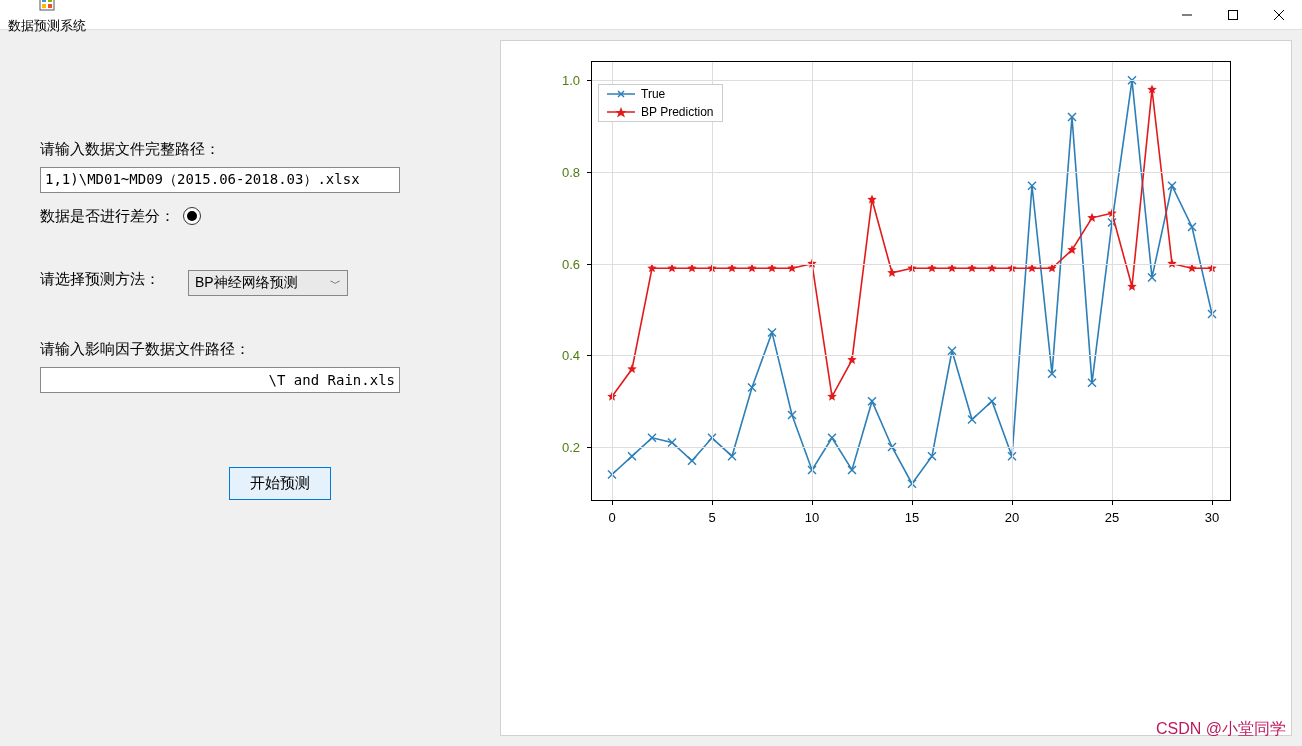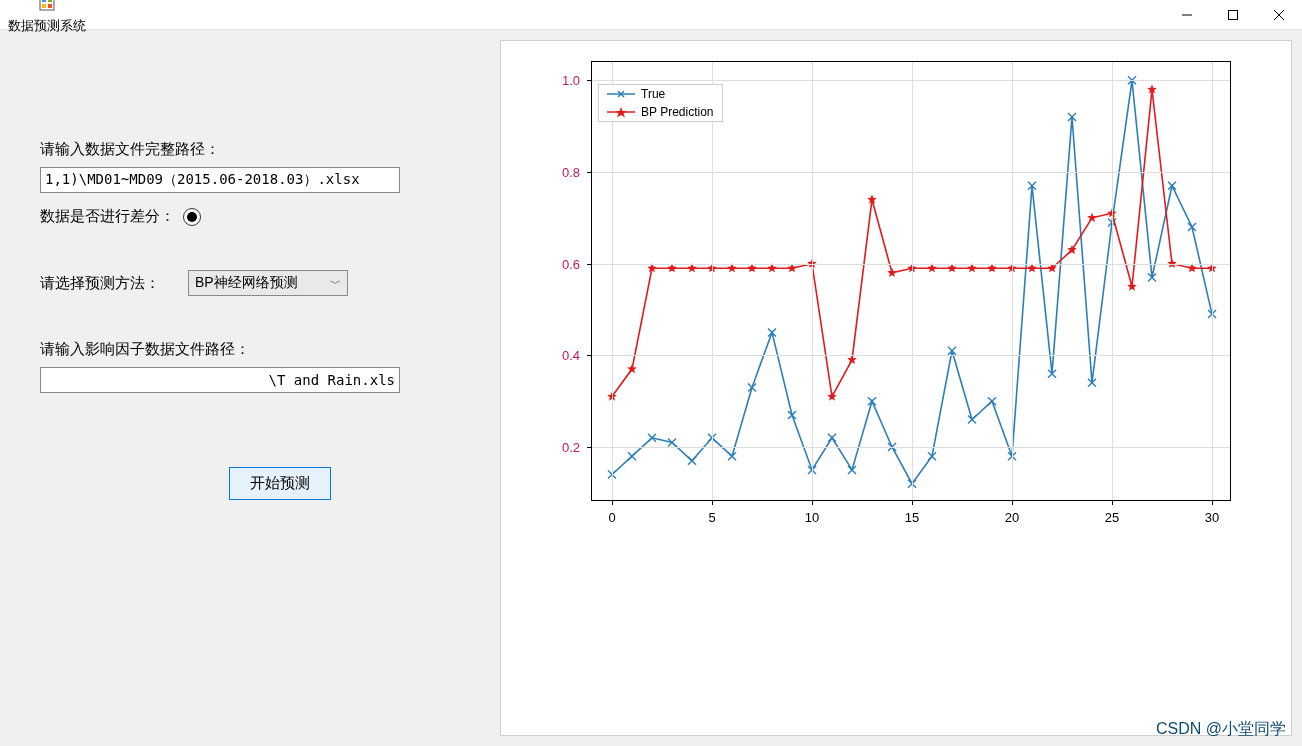--- a/index.html
+++ b/index.html
@@ -89,21 +89,20 @@
       height: 26px;
       border: 1px solid #888;
       background: #fff;
       padding: 2px 4px;
       font-size: 14px;
       font-family: "SimSun", monospace;
       color: #000;
     }
     .inline-row {
       display: flex;
-      align-items: center;
       gap: 8px;
     }
     .radio-outer {
       width: 18px;
       height: 18px;
       border: 1px solid #333;
       border-radius: 50%;
       display: inline-flex;
       align-items: center;
       justify-content: center;
@@ -185,21 +184,21 @@
       height: 100%;
       width: 0;
       border-left: 1px solid #ddd;
     }
     .y-tick {
       position: absolute;
       right: 100%;
       transform: translateY(-50%);
       padding-right: 12px;
       font-size: 13px;
-      color: #be185d;
+      color: #4d7c0f;
       white-space: nowrap;
     }
     .y-tick-mark {
       position: absolute;
       left: -5px;
       width: 5px;
       height: 0;
       border-top: 1px solid #000;
     }
     .x-tick {
@@ -246,21 +245,21 @@
       top: 0;
       left: 0;
       width: 100%;
       height: 100%;
       overflow: visible;
     }
     .watermark {
       position: absolute;
       bottom: 6px;
       right: 16px;
-      color: #0c4a6e;
+      color: #be185d;
       font-size: 16px;
       font-family: "Microsoft YaHei", sans-serif;
     }
   </style>
 </head>
 <body>
 
 <div class="window">
   <div class="titlebar">
     <div class="titlebar-left">

